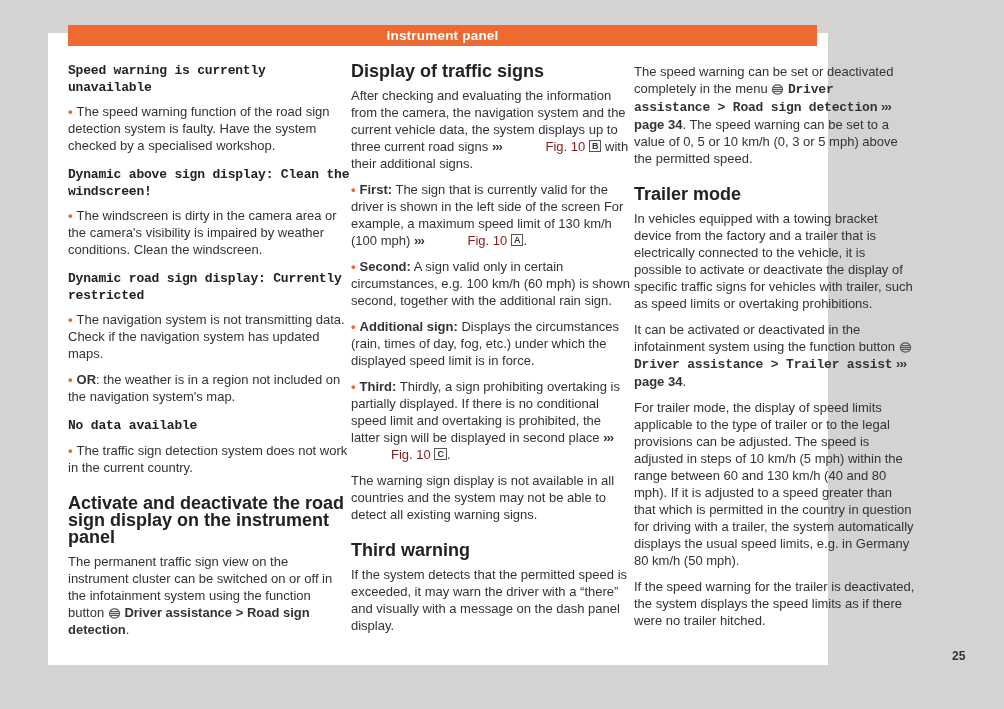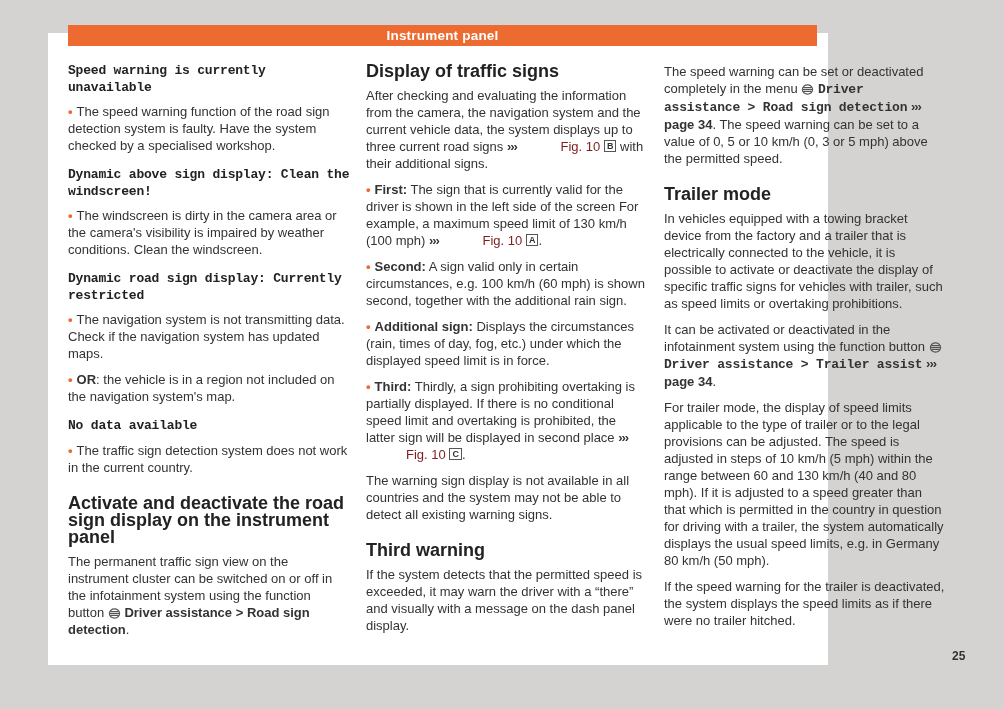--- a/index.html
+++ b/index.html
@@ -17,21 +17,21 @@
   }
   .header-bar {
     position:absolute; left:20px; right:11px; top:-8px; height:21px;
     background:#ED6A30;
     color:#FFFFFF; text-align:center;
     font-size:13.5px; font-weight:bold; line-height:21px;
     letter-spacing:0.2px;
   }
   .columns {
     position:absolute; left:20px; top:30px; right:11px;
-    display:flex; gap:16px;
+    display:flex; gap:1px;
   }
   .col {
     width:282px; flex:0 0 282px;
     font-size:13px; line-height:17px; color:#333333;
   }
   .col > :first-child { margin-top:0; }
   .h-mono {
     font-family:"Liberation Mono", monospace;
     font-weight:bold; font-size:13px; line-height:16.5px;
     color:#222222; margin:13px 0 7px; letter-spacing:-0.2px;
@@ -66,21 +66,21 @@
       <span>Instrument panel</span>
     </div>
     <div class="columns">
       <div class="col">
           <h3 class="h-mono">Speed warning is currently unavailable</h3>
           <p class="para"><span class="dot">•</span><span>The speed warning function of the road sign detection system is faulty. Have the system checked by a specialised workshop.</span></p>
           <h3 class="h-mono">Dynamic above sign display: Clean the windscreen!</h3>
           <p class="para"><span class="dot">•</span><span>The windscreen is dirty in the camera area or the camera's visibility is impaired by weather conditions. Clean the windscreen.</span></p>
           <h3 class="h-mono">Dynamic road sign display: Currently restricted</h3>
           <p class="para"><span class="dot">•</span><span>The navigation system is not transmitting data. Check if the navigation system has updated maps.</span></p>
-          <p class="para"><span class="dot">•</span><span class="b">OR</span><span>: the vehicle is in a region not included on the navigation system's map.</span></p>
+          <p class="para"><span class="dot">•</span><span class="b">OR</span><span>: the weather is in a region not included on the navigation system's map.</span></p>
           <h3 class="h-mono">No data available</h3>
           <p class="para"><span class="dot">•</span><span>The traffic sign detection system does not work in the current country.</span></p>
           <h3 class="h-sans">Activate and deactivate the road sign display on the instrument panel</h3>
           <p class="para"><span>The permanent traffic sign view on the instrument cluster can be switched on or off in the infotainment system using the function button </span><span class="inline-icon"><svg viewBox="0 0 14 12" width="13" height="11" aria-hidden="true">
                 <g fill="none" stroke="#555555" stroke-width="1.2">
                   <ellipse cx="7" cy="6" rx="5.6" ry="5"></ellipse>
                   <path d="M2.4 4h9.2M2 6h10M2.4 8h9.2"></path>
                 </g>
               </svg></span><span> </span><span class="b">Driver assistance &gt; Road sign detection</span><span>.</span></p>
         </div>

